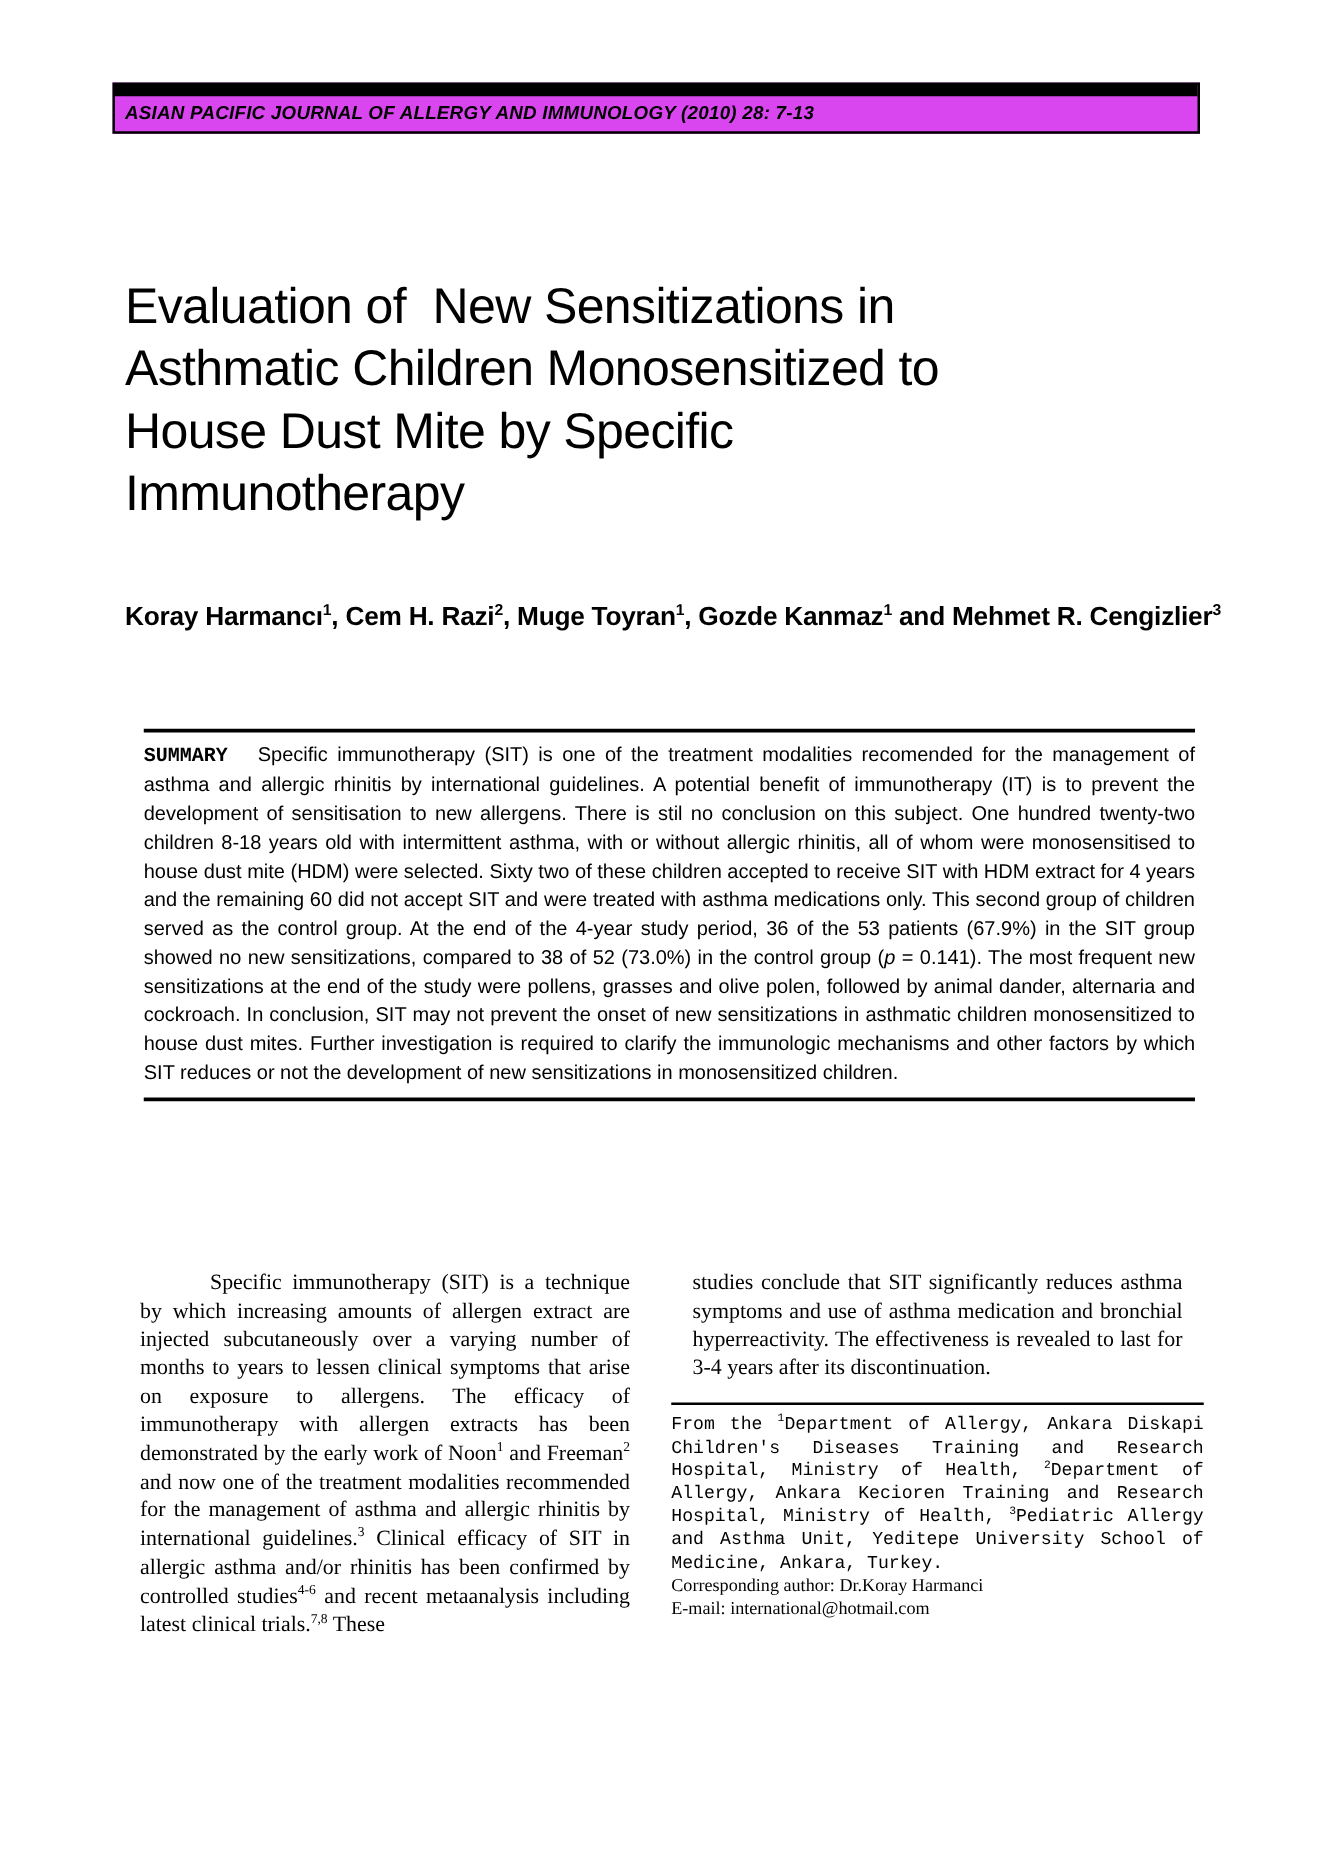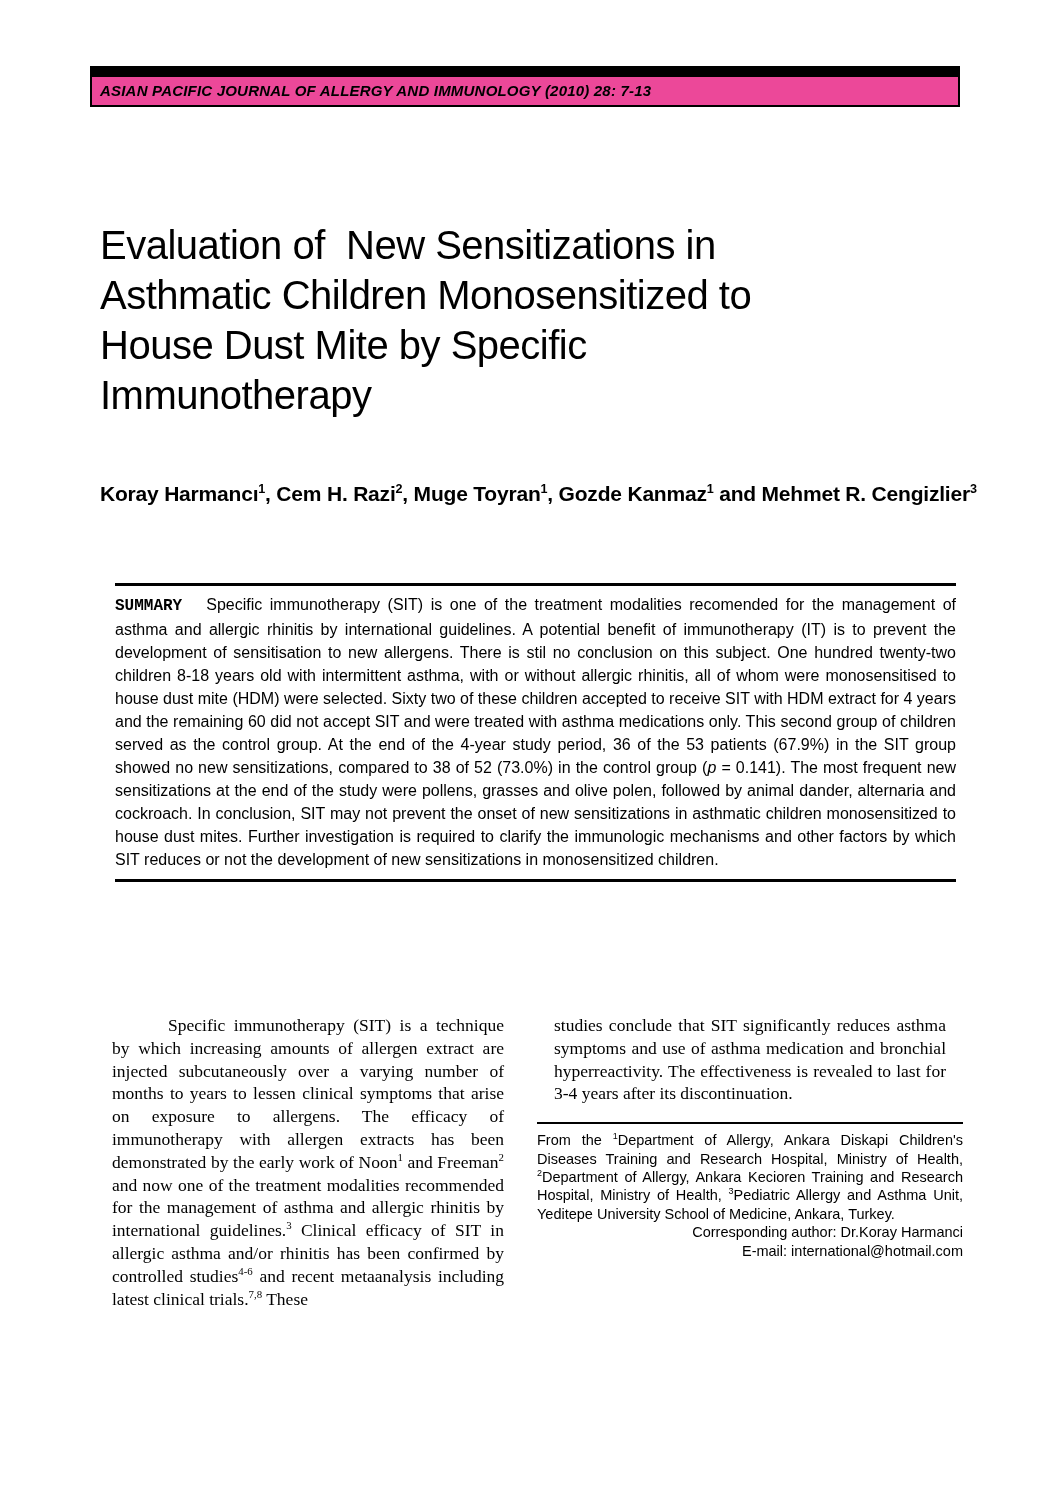--- a/index.html
+++ b/index.html
@@ -4,21 +4,21 @@
 <style>
   html,body{margin:0;padding:0;background:#e8e8e8;}
   .page{
     position:relative; width:1058px; height:1497px; margin:0 auto;
     background:#ffffff; color:#000;
     font-family:"Liberation Sans", sans-serif;
   }
   
   .header-box{
     position:absolute; left:90px; top:66px; width:866px;
-    border:2px solid #000; background:#ec4899;
+    border:2px solid #000; background:#d946ef;
   }
   .header-bar{ height:9px; background:#000; }
   .header-title{
     font-size:15px; font-weight:bold; font-style:italic;
     padding:5px 6px 6px 8px; letter-spacing:0.2px; white-space:nowrap;
   }
   
   .article-title{
     position:absolute; left:100px; top:220px; width:880px;
     font-size:40px; font-weight:normal; line-height:50px;
@@ -51,23 +51,23 @@
     font-size:17.5px; line-height:22.8px; text-align:justify; margin:17px;
   }
   .body-para sup{ font-size:62%; vertical-align:super; line-height:0; }
   .indent{ text-indent:56px; }
   .para-gap{ margin-top:11px; }
   
   .footnote-rule{ height:2px; background:#000; margin-top:10px; }
   .footnote{
     margin-top:7px; font-size:14.5px; line-height:18.4px;
   }
-  .footnote-affil{ text-align:justify; margin:0; }
+  .footnote-affil{ text-align:justify; margin:0;font-family:Liberation Mono, monospace; }
   .footnote sup{ font-size:62%; vertical-align:super; line-height:0; }
-  .footnote-line{ text-align:right; }
+  .footnote-line{ text-align:left;font-family:Liberation Serif, serif; }
 </style>
 </head>
 <body>
 
 <div class="page">
 
   <div class="header-box">
     <div class="header-bar"></div>
     <div class="header-title">ASIAN PACIFIC JOURNAL OF ALLERGY AND IMMUNOLOGY (2010) 28: 7-13</div>
   </div>

